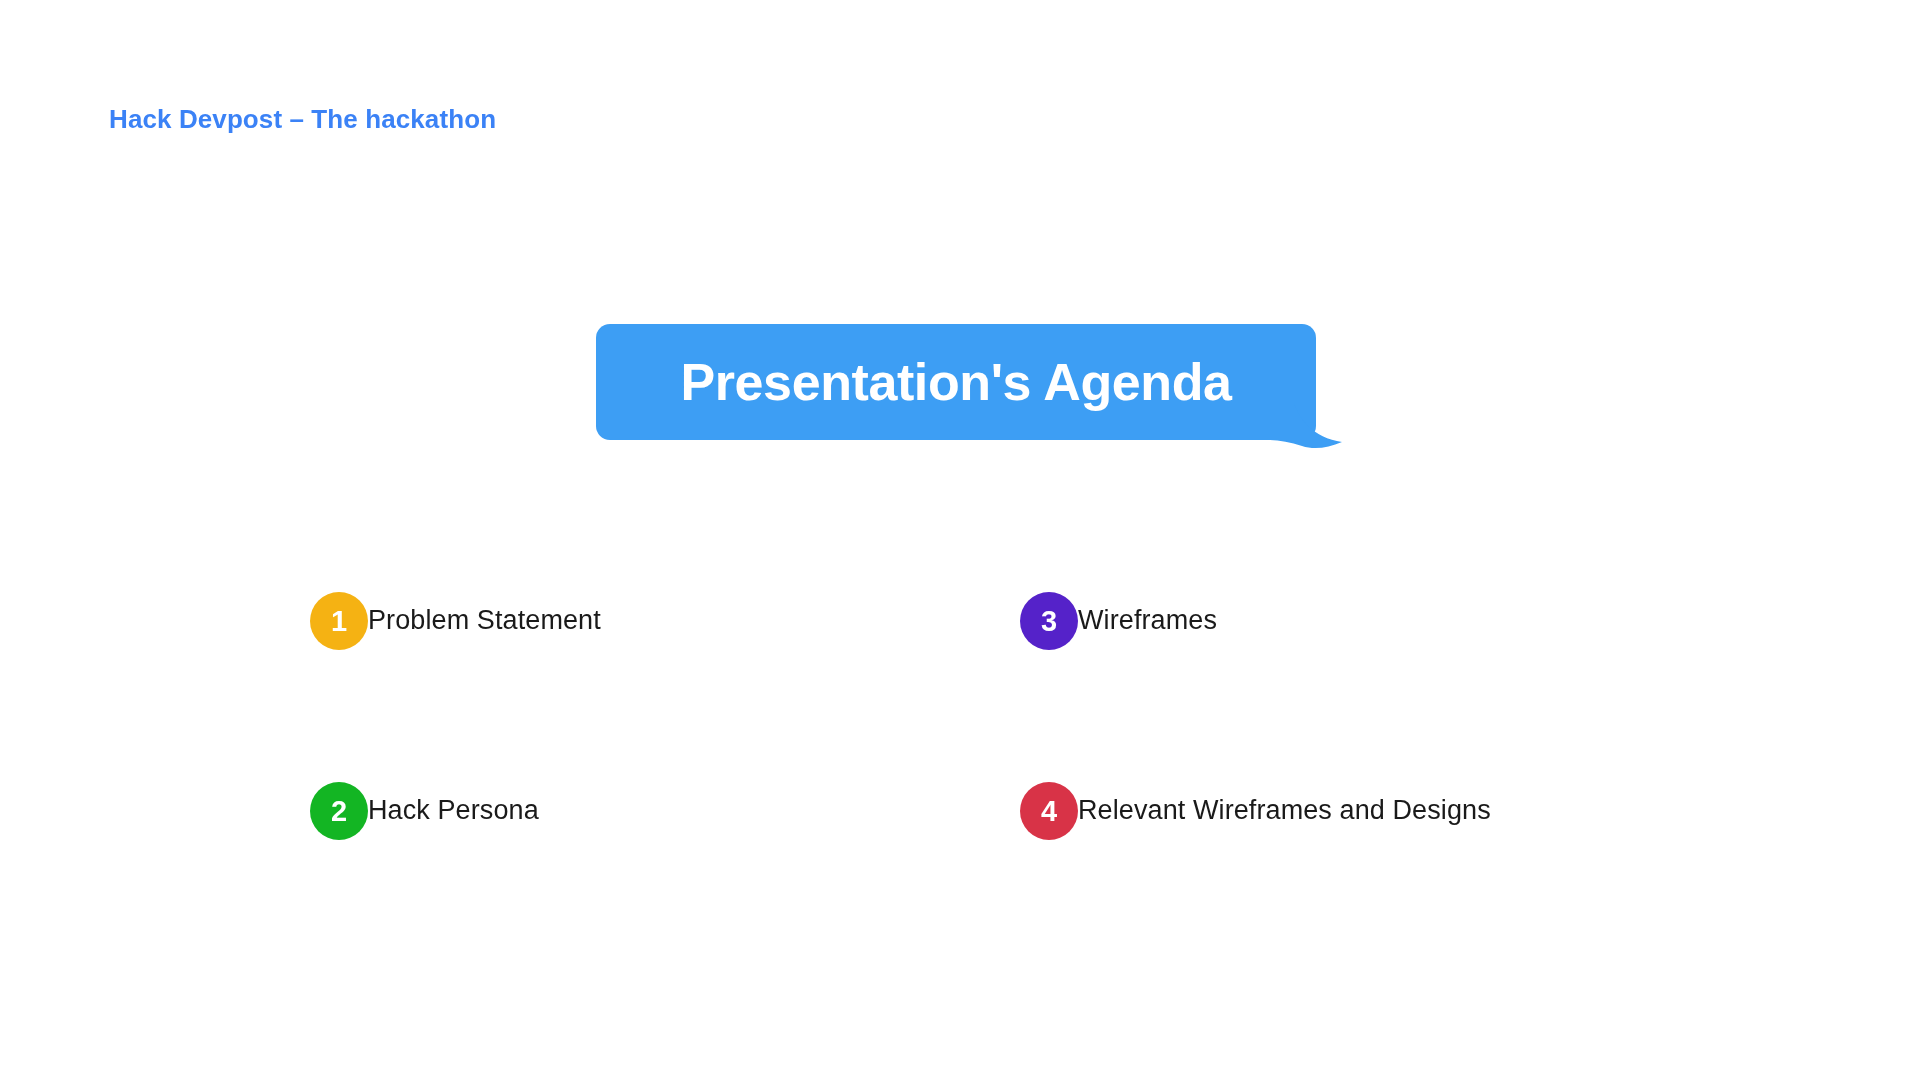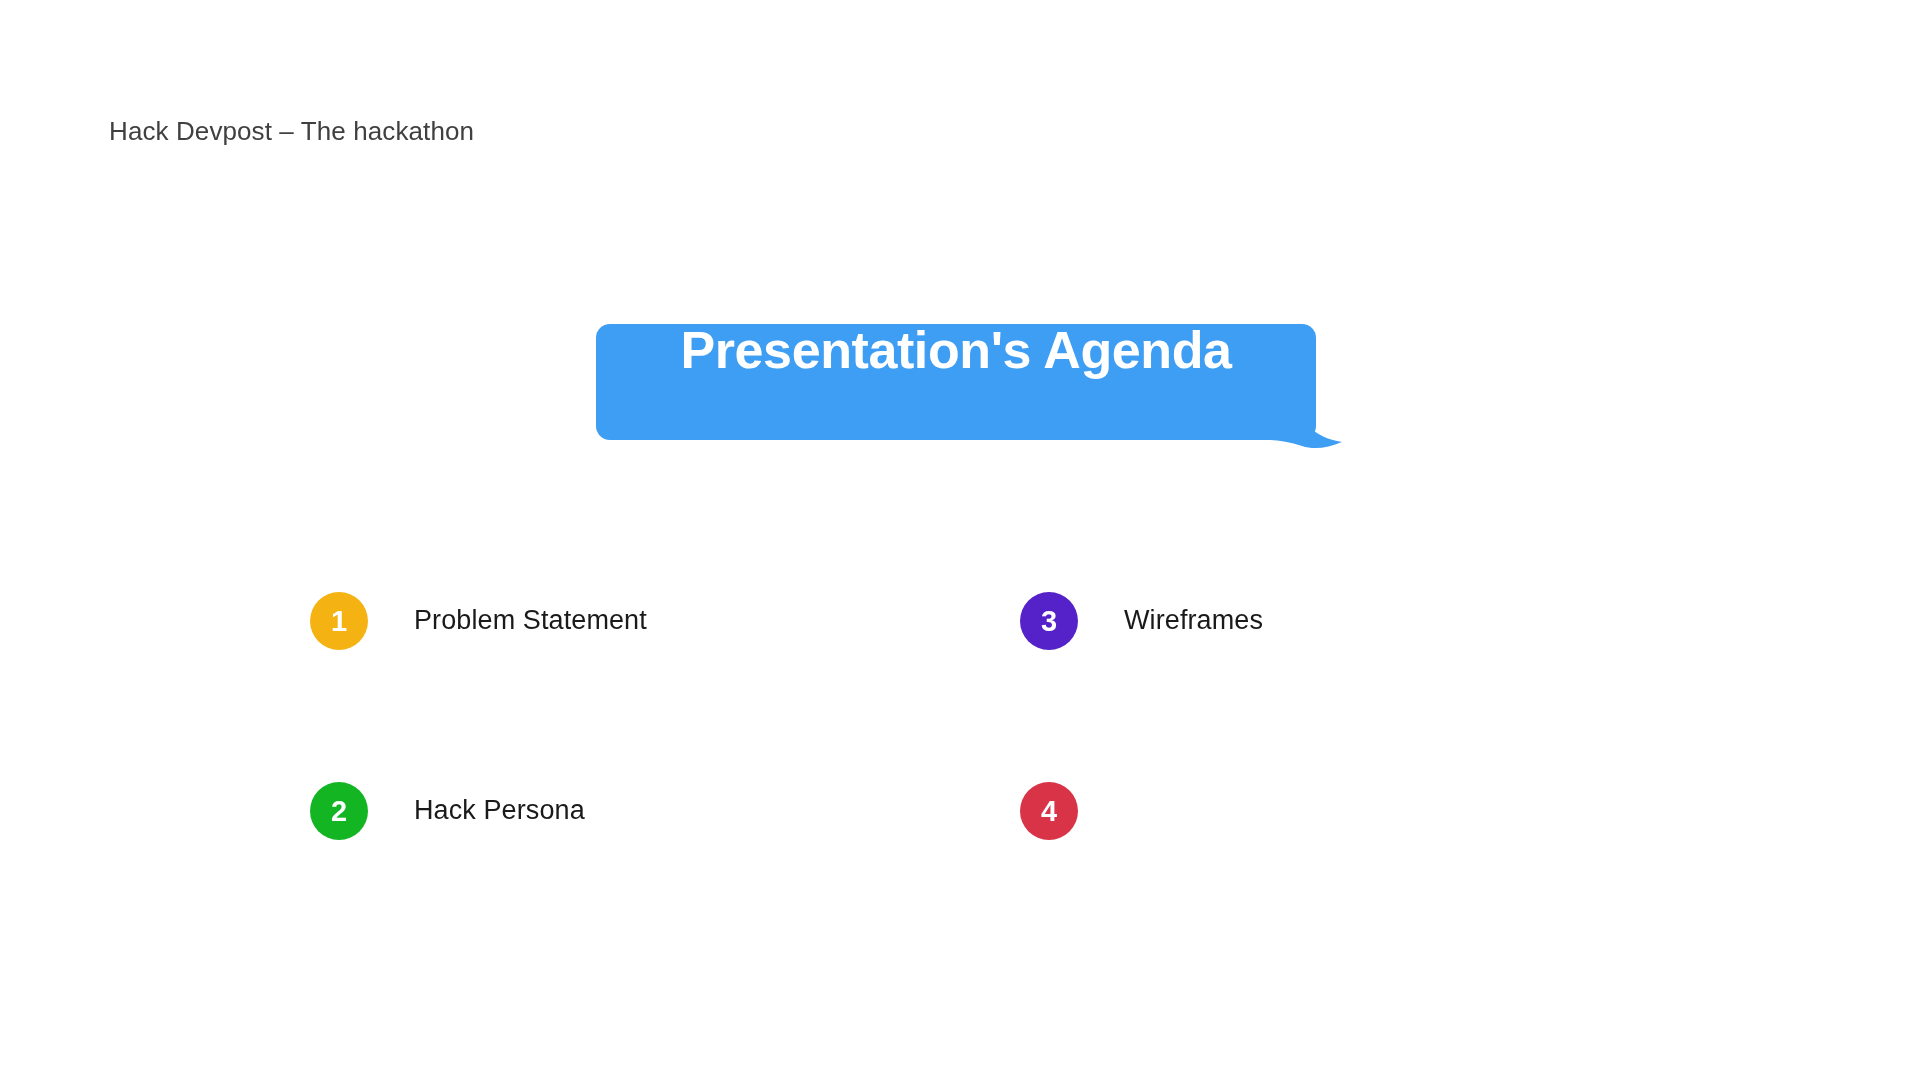--- a/index.html
+++ b/index.html
@@ -14,25 +14,25 @@
   body {
     font-family: "Liberation Sans", sans-serif;
     color: #1b1b1b;
     position: relative;
   }
 
   
   .slide-header {
     position: absolute;
     left: 109px;
-    top: 116px;
+    top: 104px;
     font-size: 26px;
-    font-weight: 400;
+    font-weight: 700;
     letter-spacing: 0.1px;
-    color: #404040;
+    color: #3b82f6;
     white-space: nowrap;
   }
 
   
   .title-bubble-wrap {
     position: absolute;
     left: 596px;
     top: 324px;
     width: 720px;
     height: 116px;
@@ -40,21 +40,21 @@
 
   .title-bubble {
     position: absolute;
     left: 0;
     top: 0;
     width: 720px;
     height: 116px;
     background: #3d9ef4;
     border-radius: 14px;
     display: flex;
-    align-items: flex-start;
+    align-items: center;
     justify-content: center;
   }
 
   .title-text {
     font-size: 52px;
     font-weight: 700;
     color: #ffffff;
     letter-spacing: -0.4px;
     line-height: 1;
     white-space: nowrap;
@@ -93,21 +93,20 @@
     display: flex;
     align-items: center;
     justify-content: center;
     color: #ffffff;
     font-size: 29px;
     font-weight: 700;
     line-height: 1;
   }
 
   .agenda-label {
-    margin-left: 46px;
     margin-top: 13px;
     font-size: 27px;
     font-weight: 400;
     color: #1a1a1a;
     white-space: nowrap;
     letter-spacing: 0.1px;
     text-align: right;
   }
 </style>
 </head>
@@ -144,15 +143,16 @@
     <div class="agenda-badge" style="background:#13b523">
       <span>2</span>
     </div>
     <div class="agenda-label">Hack Persona</div>
   </div>
 
   <div class="agenda-item">
     <div class="agenda-badge" style="background:#d83347">
       <span>4</span>
     </div>
+    <div class="agenda-label">Relevant Wireframes and Designs</div>
   </div>
 
 </div>
 
 </body></html>

